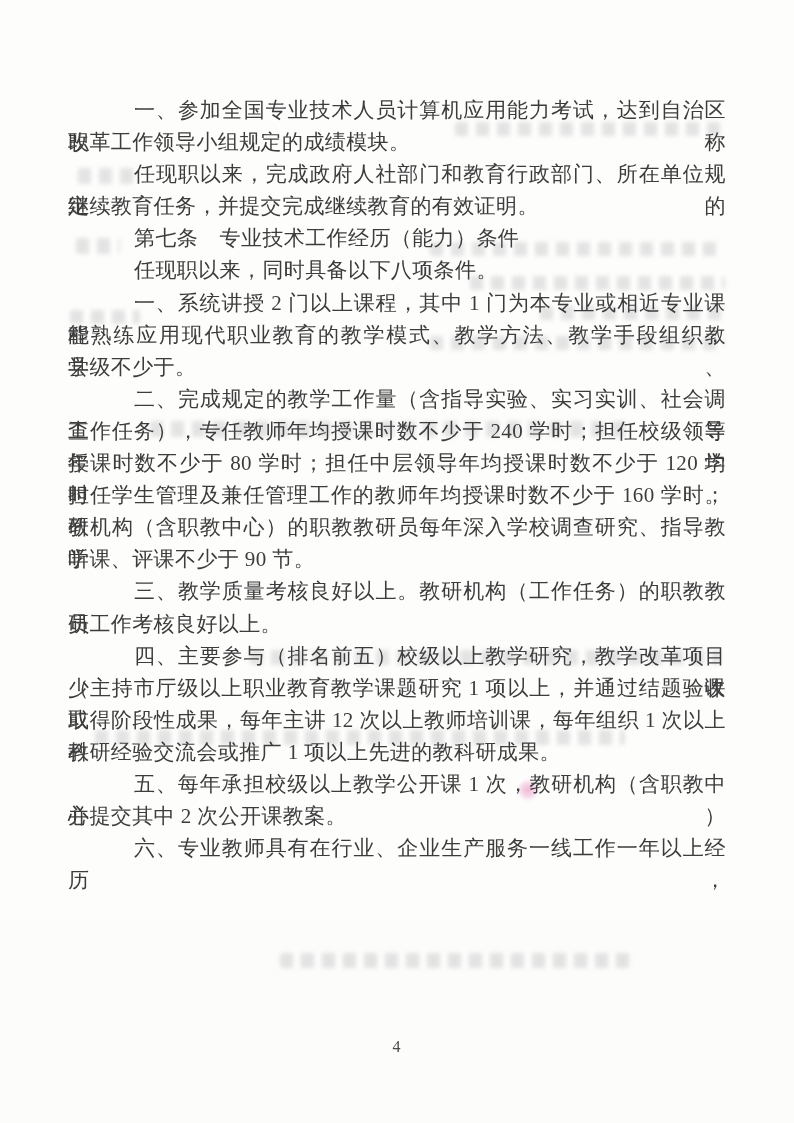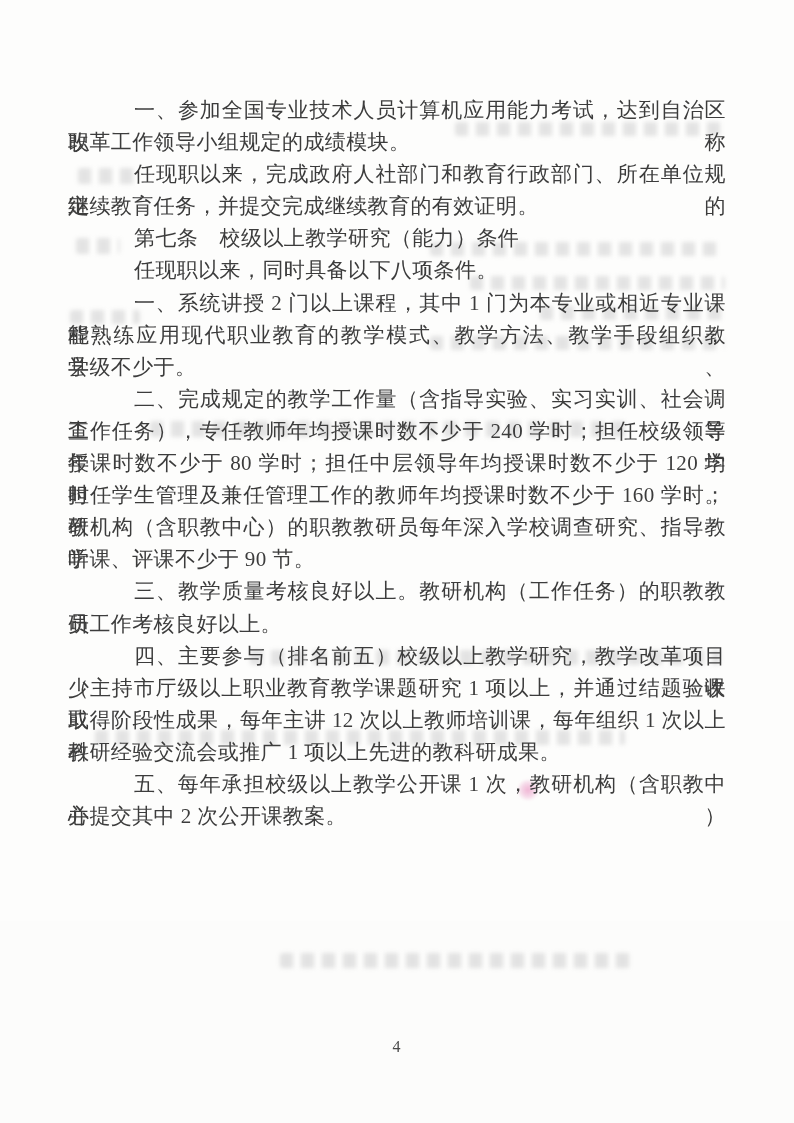--- a/index.html
+++ b/index.html
@@ -69,35 +69,36 @@
   <div class="bleed" style="left:95px;top:730px;width:530px;height:15px;"></div>
   <div class="bleed" style="left:280px;top:953px;width:350px;height:15px;"></div>
 
   <div class="smudge"></div>
 
   <div class="content">
     <div class="line ind jl">一、参加全国专业技术人员计算机应用能力考试，达到自治区职称</div>
     <div class="line">改革工作领导小组规定的成绩模块。</div>
     <div class="line ind jl">任现职以来，完成政府人社部门和教育行政部门、所在单位规定的</div>
     <div class="line">继续教育任务，并提交完成继续教育的有效证明。</div>
-    <div class="line ind">第七条　校级以上教学研究（能力）条件</div>
+    <div class="line ind">第七条　专业技术工作经历（能力）条件</div>
     <div class="line ind">任现职以来，同时具备以下八项条件。</div>
     <div class="line ind jl">一、系统讲授 2 门以上课程，其中 1 门为本专业或相近专业课程，</div>
     <div class="line jl">能熟练应用现代职业教育的教学模式、教学方法、教学手段组织教学、</div>
     <div class="line">县级不少于。</div>
     <div class="line ind jl">二、完成规定的教学工作量（含指导实验、实习实训、社会调查等</div>
     <div class="line jl">工作任务），专任教师年均授课时数不少于 240 学时；担任校级领导年均</div>
     <div class="line jl">授课时数不少于 80 学时；担任中层领导年均授课时数不少于 120 学时；</div>
     <div class="line jl">担任学生管理及兼任管理工作的教师年均授课时数不少于 160 学时。教</div>
     <div class="line jl">研机构（含职教中心）的职教教研员每年深入学校调查研究、指导教学</div>
     <div class="line">听课、评课不少于 90 节。</div>
     <div class="line ind jl">三、教学质量考核良好以上。教研机构（工作任务）的职教教研</div>
     <div class="line">员工作考核良好以上。</div>
     <div class="line ind jl">四、主要参与（排名前五）校级以上教学研究，教学改革项目（课</div>
     <div class="line jl">少主持市厅级以上职业教育教学课题研究 1 项以上，并通过结题验收或</div>
     <div class="line jl">取得阶段性成果，每年主讲 12 次以上教师培训课，每年组织 1 次以上教</div>
     <div class="line">科研经验交流会或推广 1 项以上先进的教科研成果。</div>
     <div class="line ind jl">五、每年承担校级以上教学公开课 1 次，教研机构（含职教中心）</div>
     <div class="line">并提交其中 2 次公开课教案。</div>
+    <div class="line ind jl">六、专业教师具有在行业、企业生产服务一线工作一年以上经历，</div>
   </div>
 
   <div class="pagenum">4</div>
 </div>
 
 </body></html>

